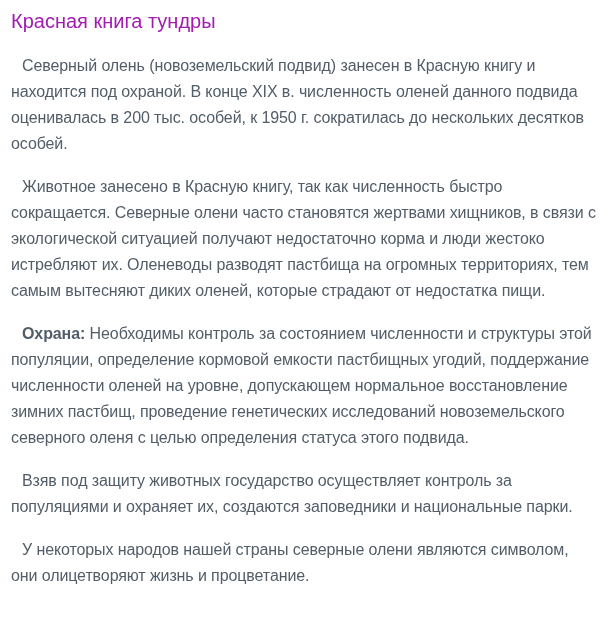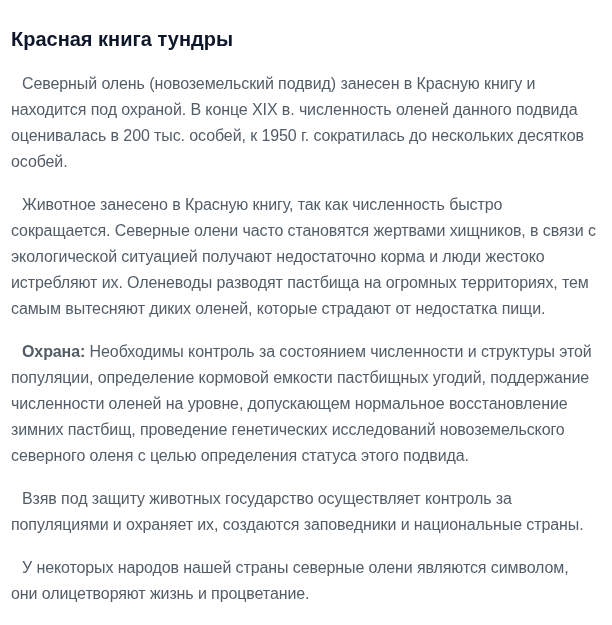--- a/index.html
+++ b/index.html
@@ -14,24 +14,24 @@
   }
   .page {
     box-sizing: border-box;
     width: 612px;
     min-height: 625px;
     padding: 8px 11px 20px 11px;
     background: #ffffff;
   }
   .page-title {
     font-size: 20px;
-    font-weight: 700;
+    font-weight: 400;
     line-height: 26px;
-    color: #0f172a;
-    margin: 18px 0 19px 0;
+    color: #a21caf;
+    margin: 0 0 19px 0;
   }
   .para {
     font-size: 16px;
     line-height: 26px;
     color: #525d68;
     margin: 0 4px 17px 0;
     text-indent: 11px;
     letter-spacing: -0.1px;
   }
   .para:last-child {
@@ -48,17 +48,17 @@
 
   <h1 class="page-title">Красная книга тундры</h1>
 
   <p class="para"><span>Северный олень (новоземельский подвид) занесен в Красную книгу и находится под охраной. В конце XIX в. численность оленей данного подвида оценивалась в 200 тыс. особей, к 1950 г. сократилась до нескольких десятков особей.</span></p>
 
 
   <p class="para"><span>Животное занесено в Красную книгу, так как численность быстро сокращается. Северные олени часто становятся жертвами хищников, в связи с экологической ситуацией получают недостаточно корма и люди жестоко истребляют их. Оленеводы разводят пастбища на огромных территориях, тем самым вытесняют диких оленей, которые страдают от недостатка пищи.</span></p>
 
   <p class="para"><strong class="para-label">Охрана:</strong> <span>Необходимы контроль за состоянием численности и структуры этой популяции, определение кормовой емкости пастбищных угодий, поддержание численности оленей на уровне, допускающем нормальное восстановление зимних пастбищ, проведение генетических исследований новоземельского северного оленя с целью определения статуса этого подвида.</span></p>
 
-  <p class="para"><span>Взяв под защиту животных государство осуществляет контроль за популяциями и охраняет их, создаются заповедники и национальные страны.</span></p>
+  <p class="para"><span>Взяв под защиту животных государство осуществляет контроль за популяциями и охраняет их, создаются заповедники и национальные парки.</span></p>
 
   <p class="para"><span>У некоторых народов нашей страны северные олени являются символом, они олицетворяют жизнь и процветание.</span></p>
 
 </div>
 
 </body></html>

